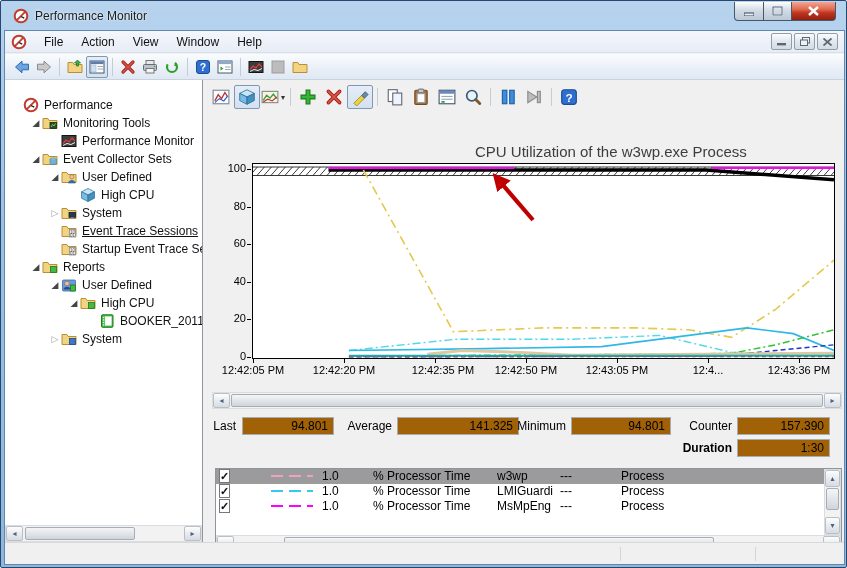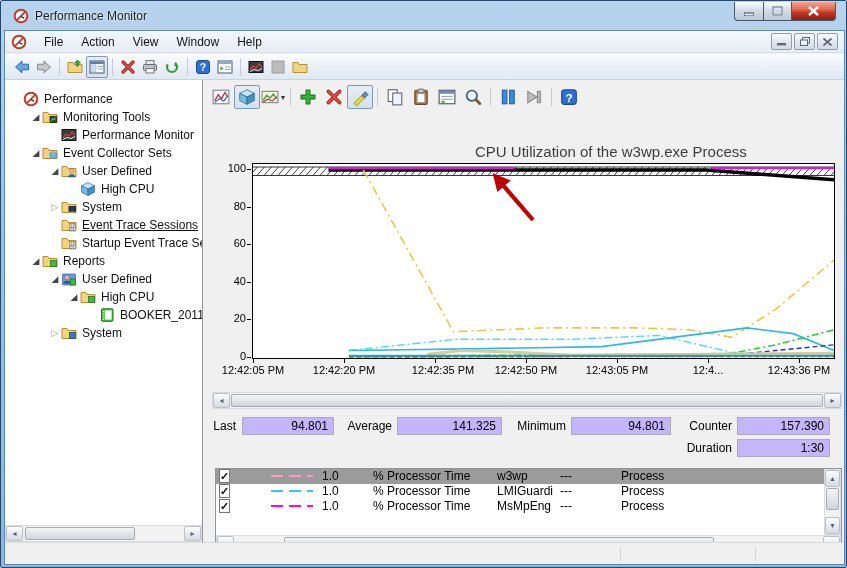--- a/index.html
+++ b/index.html
@@ -65,21 +65,21 @@
 
   #chartbox { position:absolute; left:48px; top:83px; width:583px; height:196px; background:#fff; border:1px solid #000; }
   .ylabel { position:absolute; width:30px; text-align:right; font-size:11px; color:#000; }
   .ytick { position:absolute; width:4px; height:1px; background:#000; }
   .xlabel { position:absolute; width:86px; text-align:center; font-size:11px; color:#000; }
   .xtick { position:absolute; width:1px; height:4px; background:#000; }
   #annotation { position:absolute; left:271px; top:63px; font-size:15px; color:#3d3d3d; white-space:nowrap; }
 
   #timescroll { position:absolute; left:8px; top:312px; width:630px; height:17px; }
   .statlabel { position:absolute; font-size:12px; color:#000; text-align:right; height:16px; line-height:16px; }
-  .statbox { position:absolute; height:18px; background:#c4b5fd; border:1px solid #a9acb2;
+  .statbox { position:absolute; height:18px; background:#a16207; border:1px solid #a9acb2;
     font-size:12px; color:#000; text-align:right; line-height:16px; padding-right:5px; }
 
   #legendtable { position:absolute; left:11px; top:388px; width:627px; height:84px; background:#fff; border:1px solid #8e959e; }
   #lt-header { display:flex; height:21px; border-bottom:1px solid #e0e3e8; background:linear-gradient(#fefefe,#f4f5f7); }
   .hcell { font-size:12px; color:#222; padding:3px 0 0 7px; border-right:1px solid #e0e3e8; height:21px; }
   .lrow { display:flex; height:15px; align-items:center; }
   .lrow.selected { background:#9b9b9b; }
   .lcell { font-size:12px; color:#000; padding-left:7px; white-space:nowrap; overflow:hidden; height:15px; line-height:15px; }
   .cbx { width:13px; height:13px; background:#fff; border:1px solid #777; margin-left:3px;
     font-size:11px; line-height:11px; font-weight:bold; color:#111; text-align:center; }
@@ -231,21 +231,21 @@
           </svg>
         </span>
         <span class="tbtn">
           <svg xmlns="http://www.w3.org/2000/svg" viewBox="0 0 16 16">
             <path d="M1 3.5 h4.8 l1.3 2 H15 v8 H1 z" fill="#f2d381" stroke="#b98f35" stroke-width="1"></path>
           </svg>
         </span>
       </div>
 
     <div id="treepanel">
-      <div id="tree-rows" style="padding-top:10px">
+      <div id="tree-rows" style="padding-top:16px">
           <div class="tree-row" style="padding-left: 6px;">
             <span class="exp"></span>
             <span class="ticon"><svg viewBox="0 0 16 16">
                 <circle cx="8" cy="8" r="6.3" fill="#fdfdfd" stroke="#c23b2e" stroke-width="2"></circle>
                 <line x1="3.6" y1="12.4" x2="12.4" y2="3.6" stroke="#c23b2e" stroke-width="1.8"></line>
                 <line x1="8" y1="8.5" x2="11.2" y2="10.2" stroke="#222" stroke-width="1.4"></line>
               </svg></span>
             <span class="tlabel">Performance</span>
           </div>
           <div class="tree-row" style="padding-left: 25px;">
@@ -507,26 +507,26 @@
         <span class="sbtn">◂</span>
         <span class="strack">
             <span class="sthumb" style="left:1px;right:1px;"></span>
           </span>
         <span class="sbtn">▸</span>
       </div>
 
       <div class="statlabel" style="left:6px;top:338px;width:26px;">Last</div>
       <div class="statbox" style="left:38px;top:337px;width:92px;">94.801</div>
       <div class="statlabel" style="left:136px;top:338px;width:52px;">Average</div>
-      <div class="statbox" style="left:193px;top:337px;width:105px;">141.325</div>
+      <div class="statbox" style="left:193px;top:337px;width:122px;">141.325</div>
       <div class="statlabel" style="left:302px;top:338px;width:60px;">Minimum</div>
       <div class="statbox" style="left:367px;top:337px;width:100px;">94.801</div>
       <div class="statlabel" style="left:466px;top:338px;width:62px;">Counter</div>
       <div class="statbox" style="left:533px;top:337px;width:93px;">157.390</div>
-      <div class="statlabel" style="left:462px;top:360px;width:66px;">Duration</div>
+      <div class="statlabel" style="left:462px;top:360px;width:66px;font-weight:bold;">Duration</div>
       <div class="statbox" style="left:533px;top:359px;width:93px;">1:30</div>
 
       <div id="legendtable">
         <div id="lt-rows">
             <div class="lrow selected">
               <span class="lcell" style="width: 48px; padding-left: 0px;"><span class="cbx">✓</span></span>
               <span class="lcell" style="width: 51px; padding-left: 0px;">
                 <div class="dash" style="width: 42px; background: repeating-linear-gradient(90deg, rgb(242, 160, 192) 0px, rgb(242, 160, 192) 12px, transparent 12px, transparent 18px);"></div>
               </span>
               <span class="lcell" style="width: 51px;">1.0</span>

